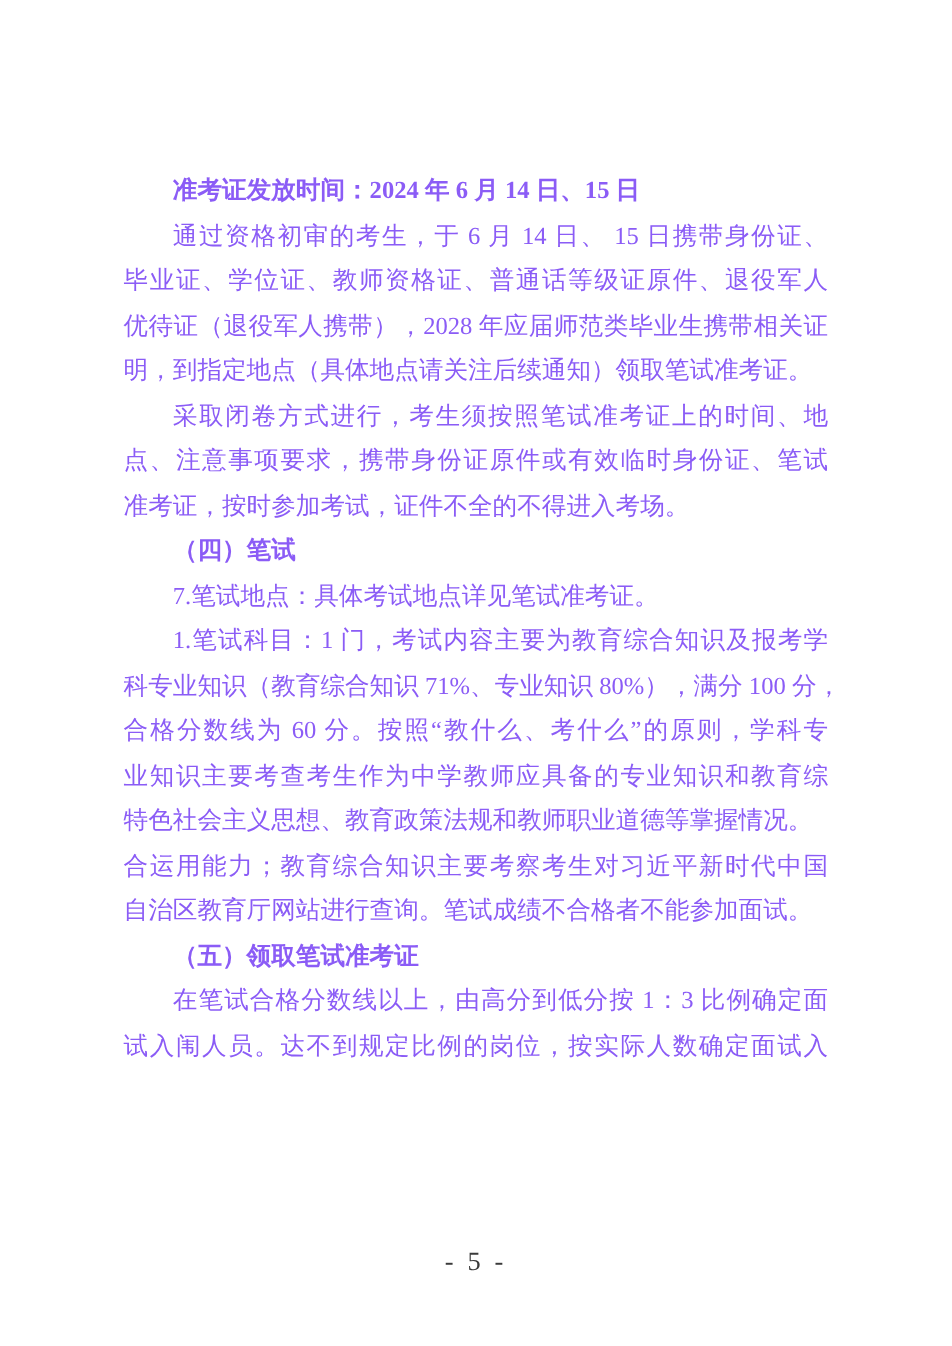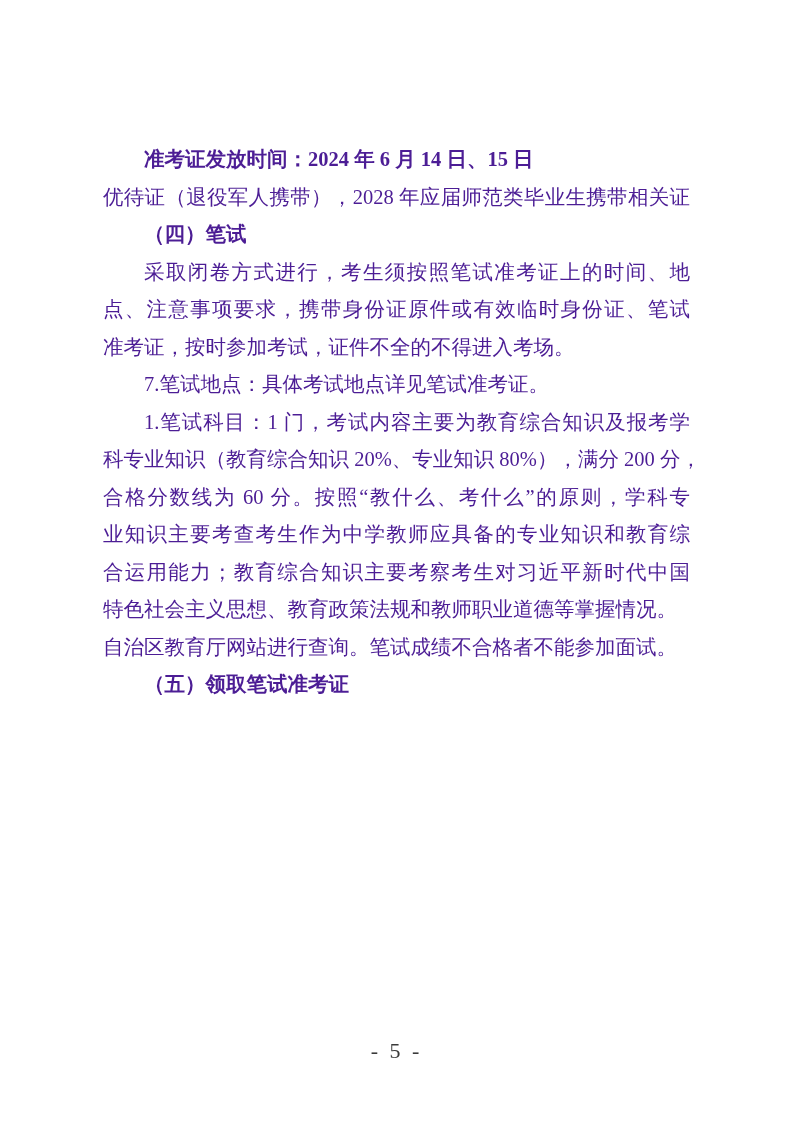--- a/index.html
+++ b/index.html
@@ -19,21 +19,21 @@
   .content {
     position: absolute;
     left: 103px;
     top: 141px;
     width: 587px;
   }
   .para { margin: 0; }
   .line {
     font-size: 20.5px;
     line-height: 37.5px;
-    color: #4c1d95;
+    color: #8b5cf6;
     white-space: nowrap;
     text-align: justify;
     text-align-last: justify;
   }
   .line.endline { text-align-last: left; }
   .line.indent { text-indent: 41px; }
   .para.bold .line { font-weight: 700; }
   .page-number {
     position: absolute;
     top: 1036px;
@@ -48,42 +48,49 @@
 </style>
 </head>
 <body>
 
 <div class="doc-page">
   <div class="content">
       <div class="para bold">
         <div class="line endline indent">准考证发放时间：2024 年 6 月 14 日、15 日</div>
       </div>
       <div class="para">
+        <div class="line indent">通过资格初审的考生，于 6 月 14 日、 15 日携带身份证、</div>
+        <div class="line">毕业证、学位证、教师资格证、普通话等级证原件、退役军人</div>
         <div class="line">优待证（退役军人携带），2028 年应届师范类毕业生携带相关证</div>
-      </div>
-      <div class="para bold">
-        <div class="line endline indent">（四）笔试</div>
+        <div class="line endline">明，到指定地点（具体地点请关注后续通知）领取笔试准考证。</div>
       </div>
       <div class="para">
         <div class="line indent">采取闭卷方式进行，考生须按照笔试准考证上的时间、地</div>
         <div class="line">点、注意事项要求，携带身份证原件或有效临时身份证、笔试</div>
         <div class="line endline">准考证，按时参加考试，证件不全的不得进入考场。</div>
       </div>
+      <div class="para bold">
+        <div class="line endline indent">（四）笔试</div>
+      </div>
       <div class="para">
         <div class="line endline indent">7.笔试地点：具体考试地点详见笔试准考证。</div>
       </div>
       <div class="para">
         <div class="line indent">1.笔试科目：1 门，考试内容主要为教育综合知识及报考学</div>
-        <div class="line">科专业知识（教育综合知识 20%、专业知识 80%），满分 200 分，</div>
+        <div class="line">科专业知识（教育综合知识 71%、专业知识 80%），满分 100 分，</div>
         <div class="line">合格分数线为 60 分。按照“教什么、考什么”的原则，学科专</div>
         <div class="line">业知识主要考查考生作为中学教师应具备的专业知识和教育综</div>
+        <div class="line endline">特色社会主义思想、教育政策法规和教师职业道德等掌握情况。</div>
         <div class="line">合运用能力；教育综合知识主要考察考生对习近平新时代中国</div>
-        <div class="line endline">特色社会主义思想、教育政策法规和教师职业道德等掌握情况。</div>
       </div>
       <div class="para">
         <div class="line endline">自治区教育厅网站进行查询。笔试成绩不合格者不能参加面试。</div>
       </div>
       <div class="para bold">
         <div class="line endline indent">（五）领取笔试准考证</div>
       </div>
+      <div class="para">
+        <div class="line indent">在笔试合格分数线以上，由高分到低分按 1：3 比例确定面</div>
+        <div class="line">试入闱人员。达不到规定比例的岗位，按实际人数确定面试入</div>
+      </div>
     </div>
   <div class="page-number">- 5 -</div>
 </div>
 
 </body></html>

